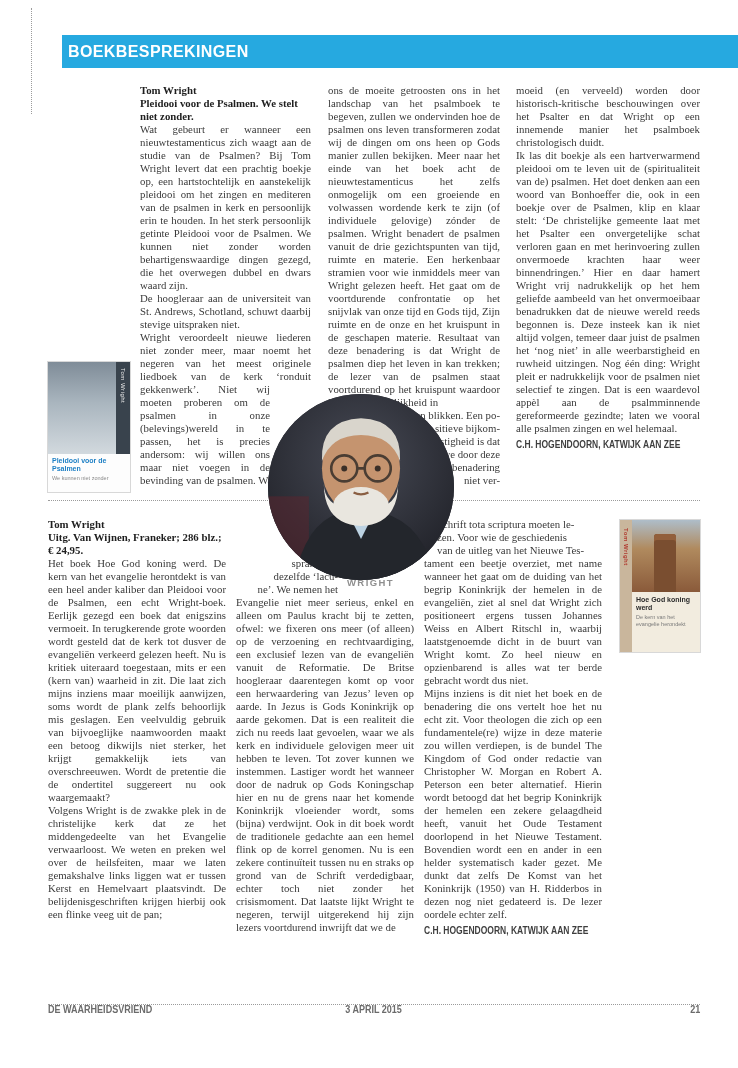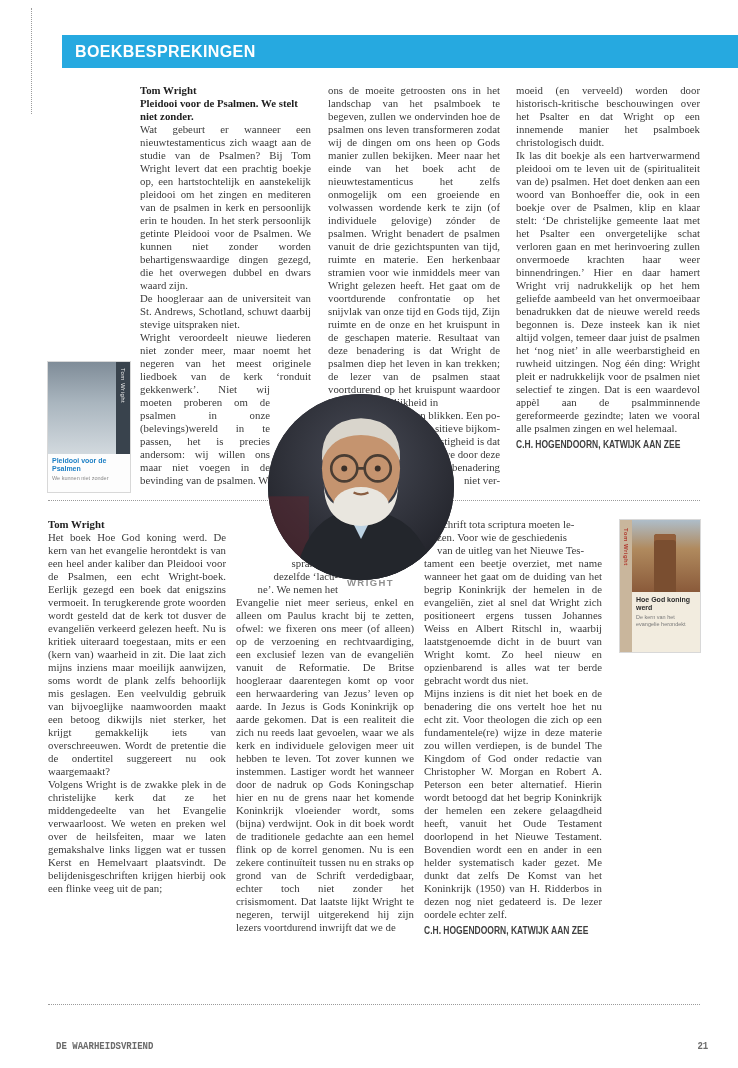--- a/index.html
+++ b/index.html
@@ -1,20 +1,20 @@
 <!DOCTYPE html>
 <html><head>
 <meta charset="utf-8">
 <style>
   html,body{margin:0;padding:0;background:#e8e8e8;}
   .page{position:relative;width:738px;height:1068px;background:#ffffff;overflow:hidden;
         font-family:"Liberation Serif",serif;}
   .tl-dots{position:absolute;left:31px;top:8px;height:106px;width:0;border-left:1px dotted #9b9b9b;}
   .header-bar{position:absolute;left:62px;top:35px;width:676px;height:33px;background:#26a9e0;}
-  .header-bar span{display:block;padding-left:13px;line-height:33px;color:#fff;
+  .header-bar span{display:block;padding-left:6px;line-height:33px;color:#fff;
         font-family:"Liberation Sans",sans-serif;font-weight:bold;font-size:16px;letter-spacing:.4px;}
   .cols{position:absolute;display:flex;}
   .top-section{left:140px;top:84px;width:560px;height:414px;gap:16px;overflow:hidden;}
   .bottom-section{left:48px;top:518px;width:554px;height:474px;gap:10px;overflow:hidden;}
   .col{overflow:hidden;font-size:10.8px;line-height:13px;color:#3a3a3a;text-align:justify;}
   .c1t,.c2t{width:172px;flex:0 0 172px;}
   .c3t{width:184px;flex:0 0 184px;}
   .cb{width:178px;flex:0 0 178px;}
   .rhead{font-weight:bold;color:#1e1e1e;text-align:left;}
   .body{white-space:pre-line;}
@@ -50,22 +50,22 @@
         background:linear-gradient(180deg,#aebdc9 0%,#b08a5e 40%,#8a5a3a 100%);}
   .cr-tower{position:absolute;left:34px;top:14px;width:22px;height:58px;background:#7a4e30;
         border-radius:3px 3px 0 0;box-shadow:inset 0 6px 0 #925f3b;}
   .cr-spine{position:absolute;left:0;top:0;width:12px;height:132px;background:#c9b69c;}
   .cr-spine span{display:block;writing-mode:vertical-rl;color:#b03a2e;font-family:"Liberation Sans",sans-serif;
         font-weight:bold;font-size:6px;letter-spacing:.5px;padding-top:8px;margin-left:3px;}
   .cr-band{position:absolute;left:12px;bottom:0;width:68px;height:60px;background:#f2ecdf;padding-top:4px;box-sizing:border-box;}
   .cr-title{color:#2b2b2b;font-family:"Liberation Sans",sans-serif;font-weight:bold;font-size:7px;line-height:8px;padding:0 4px;}
   .cr-sub{color:#7a7a7a;font-family:"Liberation Sans",sans-serif;font-size:5.5px;line-height:7px;padding:2px 4px 0 4px;}
   .footer-dots{position:absolute;left:48px;top:1004px;width:652px;height:0;border-top:1px dotted #9b9b9b;}
-  .footer{position:absolute;left:48px;top:1040px;width:652px;height:16px;
-        font-family:Liberation Mono, monospace;font-weight:bold;font-size:11px;color:#6b6b6b;margin-left:8px;}
+  .footer{position:absolute;left:48px;top:1003px;width:652px;height:16px;
+        font-family:Liberation Sans, sans-serif;font-weight:bold;font-size:11px;color:#6b6b6b;}
   .f-left{position:absolute;left:0;top:0;}
   .f-center{position:absolute;left:0;right:0;top:0;text-align:center;}
   .f-right{position:absolute;right:0;top:0;}
   .footer span{display:inline-block;transform:scaleX(.82);}
   .f-left span{transform-origin:left center;}
   .f-right span{transform-origin:right center;}
 </style>
 </head>
 <body>
 
@@ -104,20 +104,21 @@
       <div class="rev"><span>C.H. HOGENDOORN, KATWIJK AAN ZEE</span></div>
     </div>
   </div>
 
   <div class="mid-dots"></div>
 
   <div class="cols bottom-section">
     <div class="col cb">
       <div class="rhead">
         <div>Tom Wright</div>
+        <div>Uitg. Van Wijnen, Franeker; 286 blz.; € 24,95.</div>
       </div>
       <div class="body">Het boek Hoe God koning werd. De kern van het evangelie herontdekt is van een heel ander kaliber dan Pleidooi voor de Psalmen, een echt Wright-boek. Eerlijk gezegd een boek dat enigszins vermoeit. In terugkerende grote woorden wordt gesteld dat de kerk tot dusver de evangeliën verkeerd gelezen heeft. Nu is kritiek uiteraard toegestaan, mits er een (kern van) waarheid in zit. Die laat zich mijns inziens maar moeilijk aanwijzen, soms wordt de plank zelfs behoorlijk mis geslagen. Een veelvuldig gebruik van bijvoeglijke naamwoorden maakt een betoog dikwijls niet sterker, het krijgt gemakkelijk iets van overschreeuwen. Wordt de pretentie die de ondertitel suggereert nu ook waargemaakt?
 Volgens Wright is de zwakke plek in de christelijke kerk dat ze het middengedeelte van het Evangelie verwaarloost. We weten en preken wel over de heilsfeiten, maar we laten gemakshalve links liggen wat er tussen Kerst en Hemelvaart plaatsvindt. De belijdenisgeschriften krijgen hierbij ook een flinke veeg uit de pan;</div>
     </div>
     <div class="col cb">
       <div class="intro-left">daarin is
 volgens
 Wright
 sprake van
 dezelfde ‘lacu-
@@ -179,16 +180,17 @@
     </div>
     <div class="cr-band">
       <div class="cr-title">Hoe God koning werd</div>
       <div class="cr-sub">De kern van het evangelie herondekt</div>
     </div>
   </div>
 
   <div class="footer-dots"></div>
   <div class="footer">
     <div class="f-left"><span>DE WAARHEIDSVRIEND</span></div>
+    <div class="f-center"><span>3 APRIL 2015</span></div>
     <div class="f-right"><span>21</span></div>
   </div>
 
 </div>
 
 </body></html>

